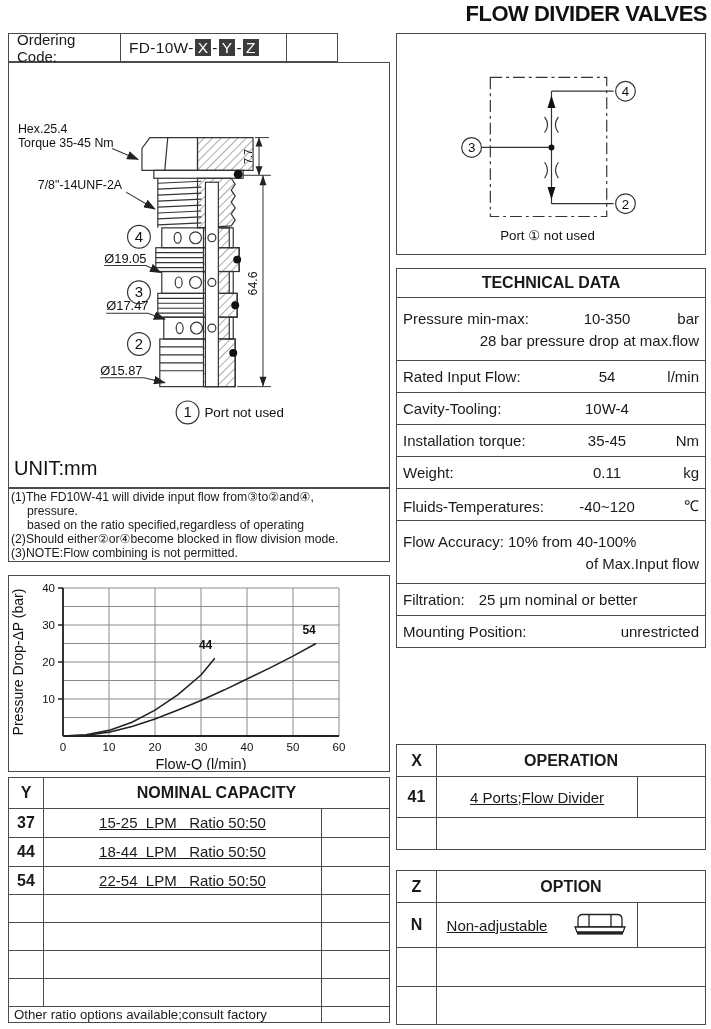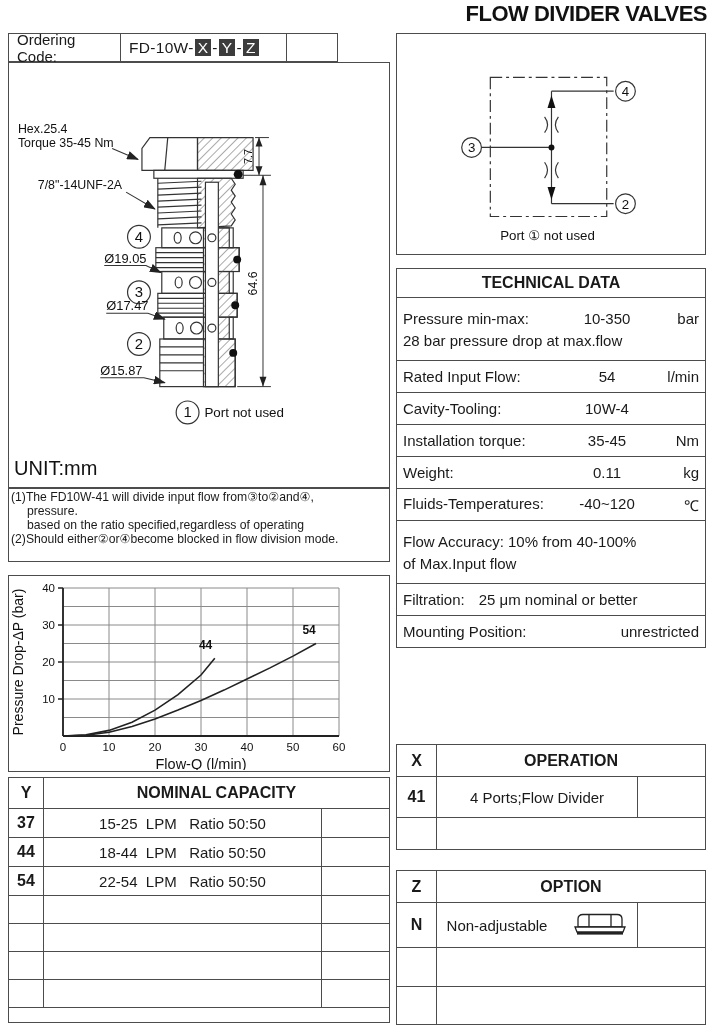--- a/index.html
+++ b/index.html
@@ -30,37 +30,37 @@
   #schematic-box{left:396px;top:33px;width:310px;height:222px;}
 
   
   #techdata{left:396px;top:268px;width:310px;height:380px;display:flex;flex-direction:column;}
   #techdata .td-head{height:28px;display:flex;align-items:center;justify-content:center;
       font-weight:bold;font-size:16px;border-bottom:1.6px solid #4c4c4c;}
   .td-row{border-bottom:1.6px solid #4c4c4c;display:flex;flex-direction:column;justify-content:center;
       padding:0 6px;font-size:15px;flex:1;}
   .td-row:last-child{border-bottom:none;}
   .td-row.dbl{flex:2;}
-  .td-line{display:flex;align-items:flex-start;}
+  .td-line{display:flex;align-items:flex-end;}
   .td-label{flex:1;}
   .td-value{width:92px;text-align:center;}
   .td-unit{width:46px;text-align:right;}
-  .td-extra{margin-top:5px;}
+  .td-extra{margin-top:5px;text-align:right;}
   .td-left .td-value{width:auto;text-align:left;margin-left:14px;}
   .td-right .td-value{width:auto;text-align:right;}
 
   
   .ctab{display:flex;flex-direction:column;}
   .ct-row{display:flex;align-items:stretch;border-bottom:1.6px solid #4c4c4c;}
   .ct-row:last-child{border-bottom:none;}
   .ct-code{display:flex;align-items:center;justify-content:center;font-weight:bold;font-size:16px;
       border-right:1.6px solid #4c4c4c;box-sizing:border-box;}
   .ct-title{flex:1;display:flex;align-items:center;justify-content:center;font-weight:bold;font-size:16px;}
   .ct-desc{flex:1;display:flex;align-items:center;justify-content:center;font-size:15px;white-space:pre;
-      border-right:1.6px solid #4c4c4c;box-sizing:border-box;}
+      border-right:1.6px solid #4c4c4c;box-sizing:border-box;text-decoration:underline;}
   .ct-tail{width:67px;}
   .ct-rest{flex:1;}
 
   #operation{left:396px;top:744px;width:310px;height:106px;}
   #operation .ct-code{width:40px;}
   #operation .r-head{height:31px;}
   #operation .r-data{height:40px;}
   #operation .r-empty{flex:1;}
 
   #option{left:396px;top:870px;width:310px;height:155px;}
@@ -201,20 +201,21 @@
     <path d="M92,317 L136,317 L157,322" stroke="#333" stroke-width="1.1" fill="none" marker-end="url(#arr)"></path>
   </svg>
   <div id="unit-caption">UNIT:mm</div>
 </div>
 
 <div class="box" id="notes-box">
   <div>(1)The FD10W-41 will divide input flow from③to②and④,</div>
   <div class="ind">pressure.</div>
   <div class="ind">based on the ratio specified,regardless of operating</div>
   <div>(2)Should either②or④become blocked in flow division mode.</div>
+  <div>(3)NOTE:Flow combining is not permitted.</div>
 </div>
 
 <div class="box" id="chart-box">
   <svg id="chart-svg" width="379" height="194" viewBox="0 0 379 194">
       <line x1="54" y1="160" x2="330" y2="160" stroke="#8a8a8a" stroke-width="1"></line>
       <line x1="54" y1="141.5" x2="330" y2="141.5" stroke="#8a8a8a" stroke-width="1"></line>
       <line x1="54" y1="123" x2="330" y2="123" stroke="#8a8a8a" stroke-width="1"></line>
       <line x1="54" y1="104.5" x2="330" y2="104.5" stroke="#8a8a8a" stroke-width="1"></line>
       <line x1="54" y1="86" x2="330" y2="86" stroke="#8a8a8a" stroke-width="1"></line>
       <line x1="54" y1="67.5" x2="330" y2="67.5" stroke="#8a8a8a" stroke-width="1"></line>
@@ -381,20 +382,21 @@
     <div class="ct-code"></div>
       <div class="ct-desc"></div>
       <div class="ct-tail"></div>
   </div>
   <div class="ct-row r-empty">
     <div class="ct-code"></div>
       <div class="ct-desc"></div>
       <div class="ct-tail"></div>
   </div>
   <div class="ct-row r-foot">
+    <div class="ct-foot-text">Other ratio options available;consult factory</div>
     <div class="ct-tail"></div>
   </div>
 </div>
 
 <div class="box ctab" id="operation">
   <div class="ct-row r-head">
     <div class="ct-code">X</div>
     <div class="ct-title">OPERATION</div>
   </div>
   <div class="ct-row r-data">

